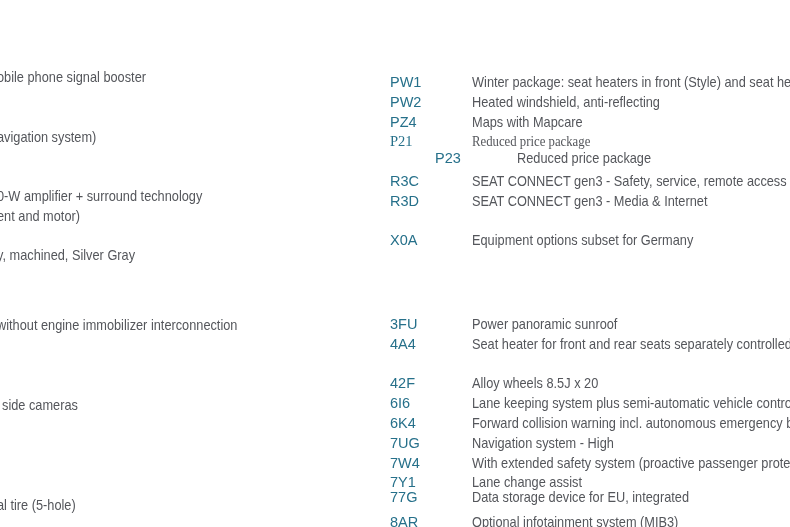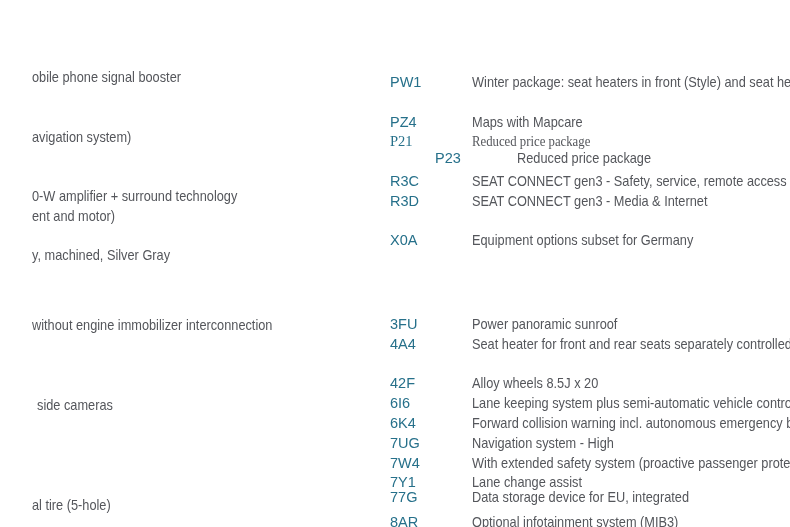--- a/index.html
+++ b/index.html
@@ -10,21 +10,21 @@
   body {
     width: 790px;
     height: 527px;
     overflow: hidden;
     position: relative;
     font-family: "Liberation Sans", sans-serif;
     font-size: 14.5px;
     color: #54565b;
   }
   
-  .left-frags { position: absolute; top: 0; left: 0; width: 340px; height: 408px; margin-left: 35px; }
+  .left-frags { position: absolute; top: 0; left: 0; width: 340px; height: 408px; }
   .left-frag {
     position: absolute;
     left: -3px;
     white-space: nowrap;
     line-height: 20px;
     transform: scaleX(0.88);
     transform-origin: 0 50%;
     color: var(--text-color, #54565b);
   }
   .left-frag:nth-of-type(1) { top: 67px; }
@@ -68,20 +68,24 @@
     <span class="left-frag">y, machined, Silver Gray</span>
     <span class="left-frag">without engine immobilizer interconnection</span>
     <span class="left-frag">side cameras</span>
     <span class="left-frag">al tire (5-hole)</span>
   </div>
 
 <div class="group group-0">
     <div class="row" style="top: 0px;">
       <span class="code">PW1</span>
       <span class="desc">Winter package: seat heaters in front (Style) and seat heat</span>
+    </div>
+    <div class="row" style="top: 19.8px;">
+      <span class="code">PW2</span>
+      <span class="desc">Heated windshield, anti-reflecting</span>
     </div>
     <div class="row" style="top: 39.6px;">
       <span class="code">PZ4</span>
       <span class="desc">Maps with Mapcare</span>
     </div>
     <div class="row" style="top: 59.4px; font-family: Liberation Serif, serif;">
       <span class="code">P21</span>
       <span class="desc">Reduced price package</span>
     </div>
     <div class="row" style="top: 76px; margin-left: 45px;">

